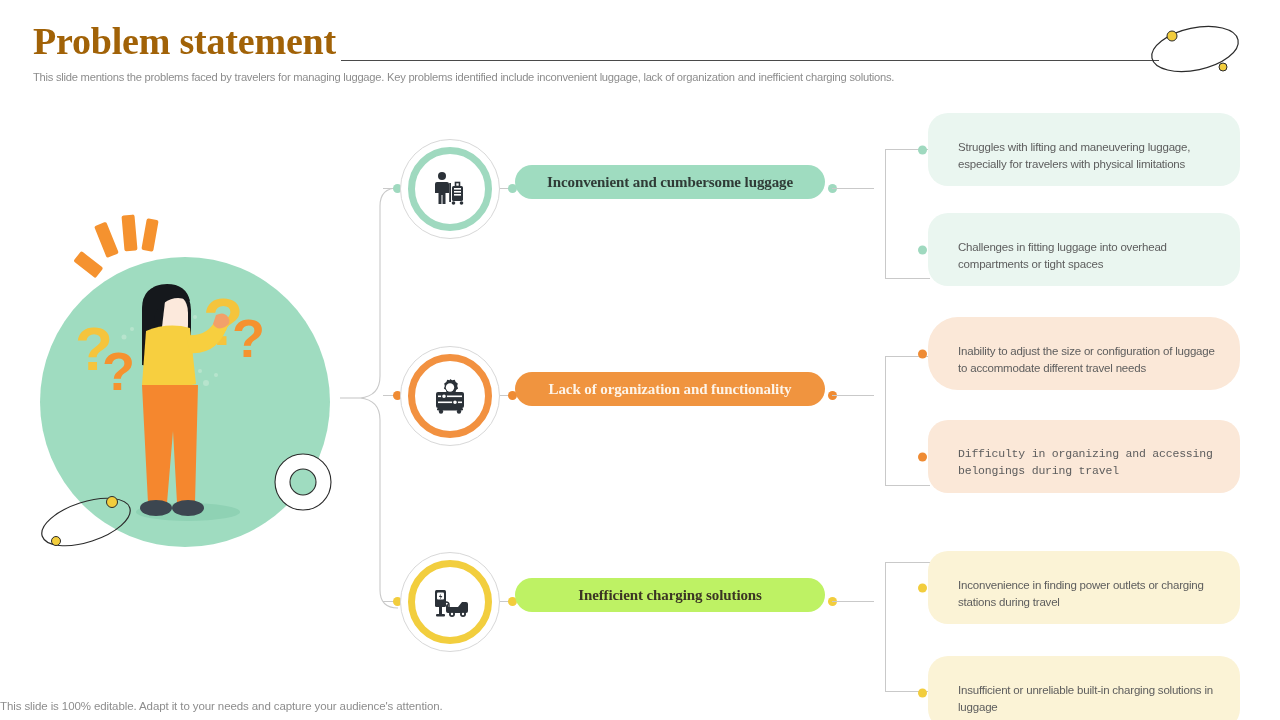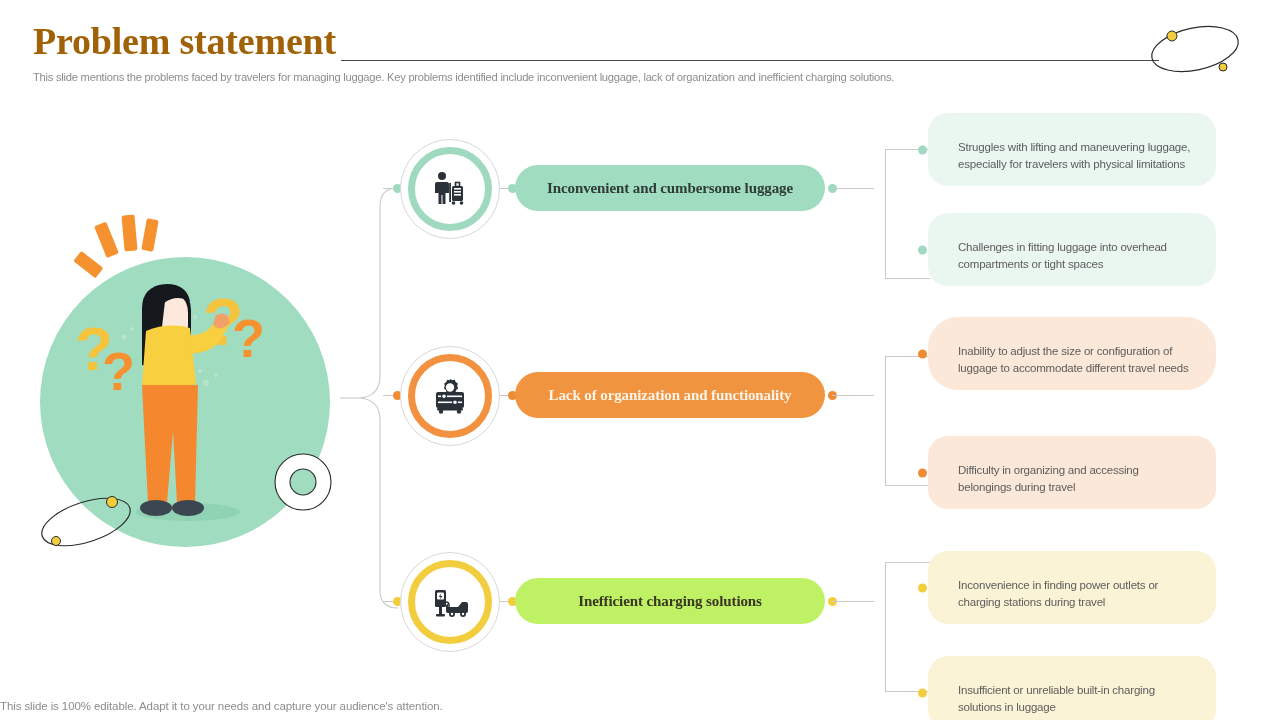--- a/index.html
+++ b/index.html
@@ -49,21 +49,21 @@
   }
   .icon-inner{
     width:64px;height:64px;border-radius:50%;background:#ffffff;
     display:flex;align-items:center;justify-content:center;
   }
   .ring-green{border:7px solid #9fd9bf;}
   .ring-orange{border:7px solid #f29140;}
   .ring-yellow{border:7px solid #f2ce3e;}
 
   .pill{
-    position:absolute;left:115px;top:26px;width:310px;height:46px;
+    position:absolute;left:115px;top:26px;width:310px;height:34px;
     border-radius:23px;display:flex;align-items:center;justify-content:center;
     font-family:"Liberation Serif", serif;font-weight:700;font-size:15px;
     letter-spacing:-0.1px;text-align:center;box-sizing:border-box;padding:0 14px;
   }
   .pill-green{background:#9fdcc0;color:#2f3b36;}
   .pill-orange{background:#f0943f;color:#fdf4e9;}
   .pill-yellow{background:#bef264;color:#3b3524;}
 
   .node-dot{
     position:absolute;width:9px;height:9px;border-radius:50%;top:45px;
@@ -85,21 +85,21 @@
   .fork.f1{top:139px;height:150px;}
   .fork.f2{top:346px;height:150px;}
   .fork.f3{top:552px;height:150px;}
   .fork .vline{position:absolute;left:0;top:10px;bottom:10px;width:1px;background:#c9c9c9;}
   .fork .hline{position:absolute;left:0;width:45px;height:1px;background:#c9c9c9;}
   .fork .hline.top{top:10px;}
   .fork .hline.bot{bottom:10px;}
 
   
   .card{
-    position:absolute;left:928px;width:288px;
+    position:absolute;left:928px;width:312px;
     border-radius:20px;box-sizing:border-box;
     padding:26px 22px 14px 30px;
     font-size:11.5px;line-height:1.45;color:#5d5d5d;letter-spacing:-0.2px;
     display:flex;align-items:center;
   }
   .card.green{background:#eaf6f0;}
   .card.orange{background:#fbe8d8;}
   .card.yellow{background:#fbf3d6;}
 
   .bullet{
@@ -274,21 +274,21 @@
   <div class="fork f2">
     <div class="vline"></div>
     <div class="hline top"></div>
     <div class="hline bot"></div>
   </div>
 
   <div class="card orange" style="top:317px;min-height:57px;border-radius:30px;">
     <span class="bullet b-orange"></span>
     <span>Inability to adjust the size or configuration of luggage to accommodate different travel needs</span>
   </div>
-  <div class="card orange" style="top:436px;min-height:57px;">
+  <div class="card orange" style="top:420px;min-height:57px;font-family:Liberation Mono, monospace;">
     <span class="bullet b-orange"></span>
     <span>Difficulty in organizing and accessing belongings during travel</span>
   </div>
 
   <div class="row r3">
     <div class="stub stub-c"></div>
     <div class="node-dot dot-left d-yellow"></div>
     <div class="icon-circle">
       <div class="icon-ring ring-yellow">
         <div class="icon-inner">

